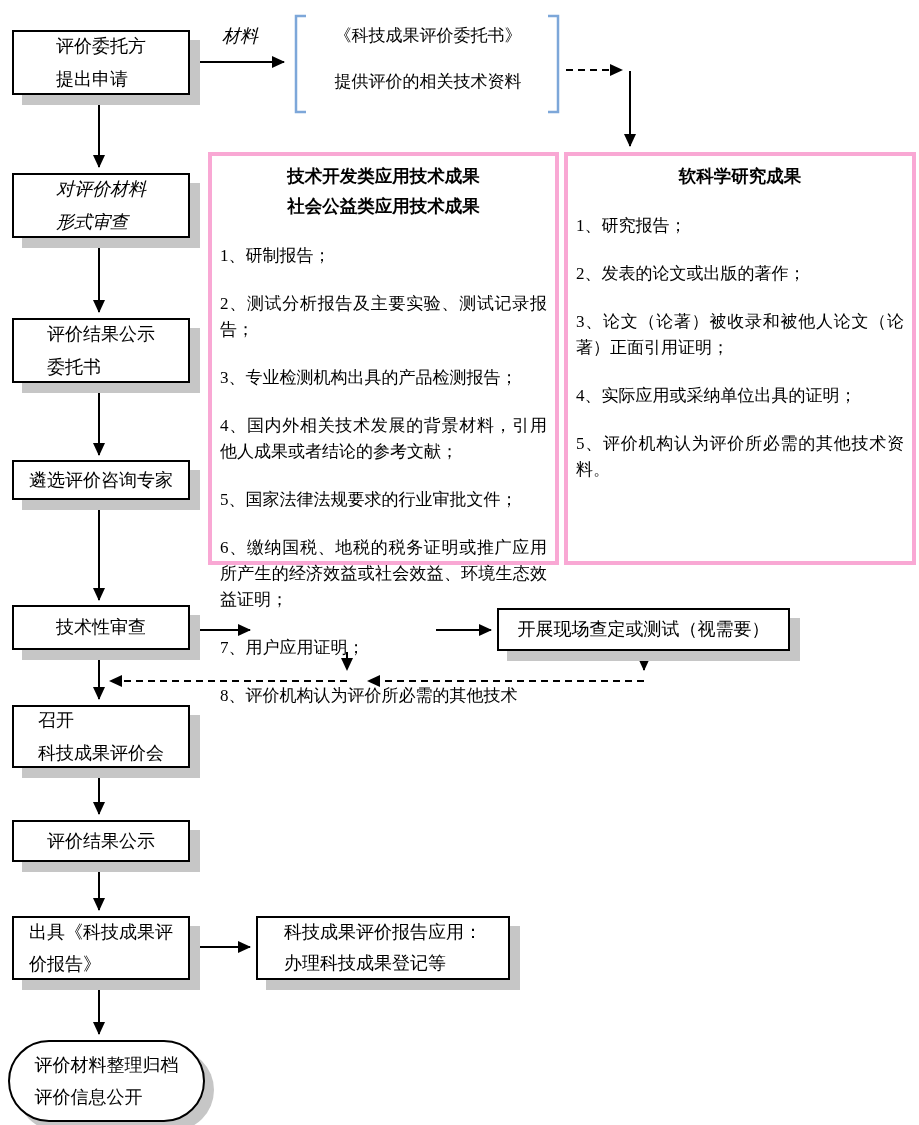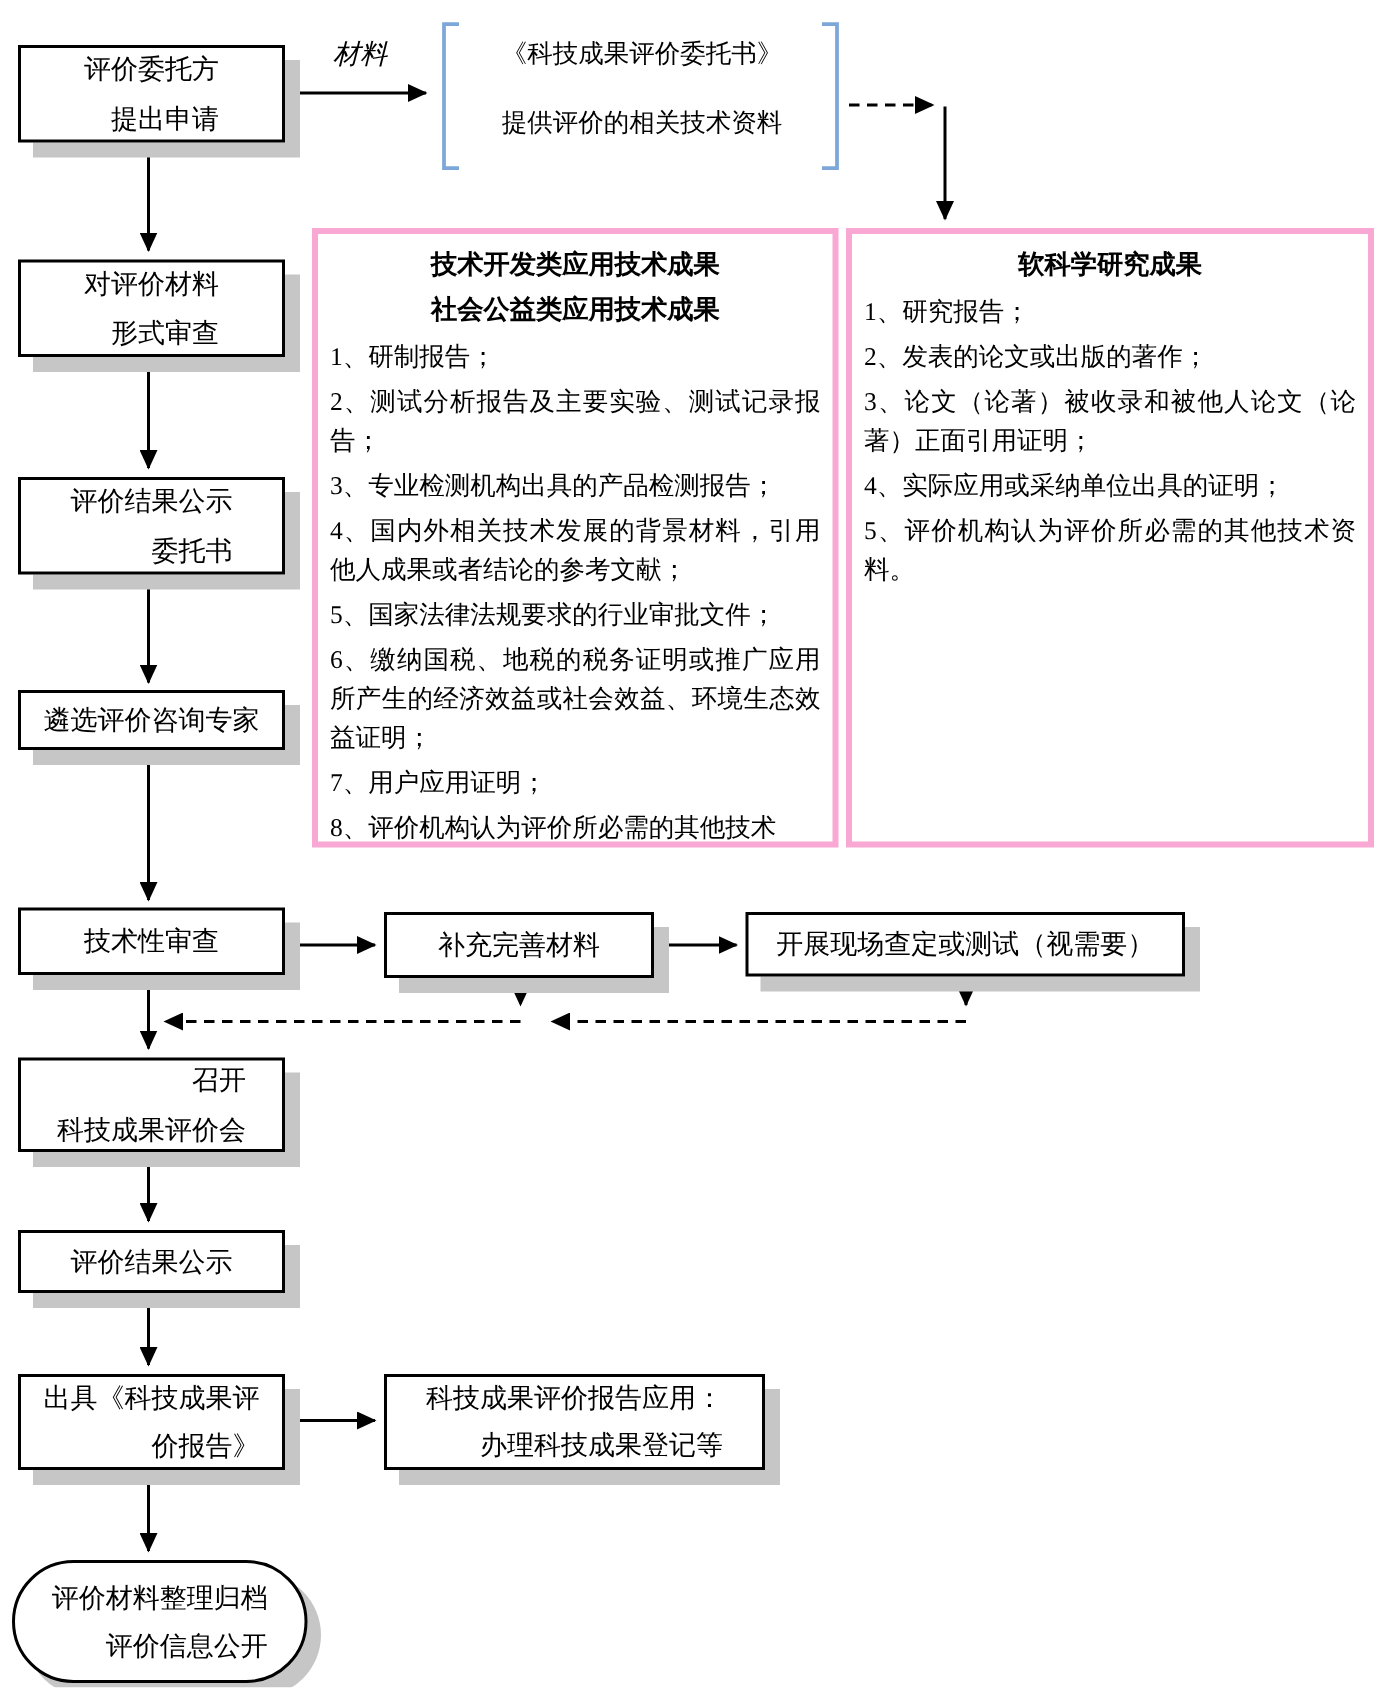--- a/index.html
+++ b/index.html
@@ -7,34 +7,34 @@
     position:relative; width:919px; height:1125px; background:#ffffff;
     font-family:"Liberation Serif","DejaVu Serif",serif; color:#000;
     overflow:hidden;
   }
   svg.connectors { position:absolute; left:0; top:0; width:919px; height:1125px; }
   .node {
     position:absolute; box-sizing:border-box;
     border:2px solid #000; background:#fff;
     box-shadow:10px 10px 0 #c6c6c6;
     display:flex; align-items:center; justify-content:center;
-    text-align:right; white-space:pre-line;
+    text-align:left; white-space:pre-line;
     font-size:18px; line-height:1.8;
   }
   .node.rounded { border-radius:42px; box-shadow:9px 9px 0 #c6c6c6; }
   .bigbox {
     position:absolute; box-sizing:border-box;
     border:4px solid #f9a8d4; background:#fff;
     padding:5px 8px 4px 8px; font-size:17px;
   }
   .bigbox .title {
     font-weight:bold; text-align:center; white-space:pre-line;
     font-size:17.5px; line-height:1.72; margin-bottom:2px;
   }
-  .bigbox .li { text-align:justify; line-height:1.53; margin-top:4px; }
+  .bigbox .li { text-align:justify; line-height:1.53; margin-top:22px; }
   .floating-label { position:absolute; font-size:18px; }
   .bracket-text {
     position:absolute; left:300px; top:24px; width:256px;
     text-align:center; font-size:17px;
   }
   .bracket-text .bline { display:block; }
   .bracket-text .bline + .bline { margin-top:23px; }
 </style>
 </head>
 <body>
@@ -80,35 +80,34 @@
 
   <div class="floating-label" style="left:222px; top:24px;font-style:italic;">材料</div>
 
   <div class="bracket-text">
     <span class="bline">《科技成果评价委托书》</span>
     <span class="bline">提供评价的相关技术资料</span>
   </div>
 
   <div class="node" style="left:12px; top:30px;  width:178px; height:65px;">评价委托方
 提出申请</div>
-  <div class="node" style="left:12px; top:173px; width:178px; height:65px;">对评价材料
+  <div class="node" style="left:12px; top:173px; width:178px; height:65px;font-style:italic;">对评价材料
 形式审查</div>
   <div class="node" style="left:12px; top:318px; width:178px; height:65px;">评价结果公示
 委托书</div>
   <div class="node" style="left:12px; top:460px; width:178px; height:40px;">遴选评价咨询专家</div>
   <div class="node" style="left:12px; top:605px; width:178px; height:45px;">技术性审查</div>
   <div class="node" style="left:12px; top:705px; width:178px; height:63px;">召开
 科技成果评价会</div>
   <div class="node" style="left:12px; top:820px; width:178px; height:42px;">评价结果公示</div>
   <div class="node" style="left:12px; top:916px; width:178px; height:64px;">出具《科技成果评
 价报告》</div>
   <div class="node rounded" style="left:8px; top:1040px; width:197px; height:82px;">评价材料整理归档
 评价信息公开</div>
 
-  <div class="node" style="left:256px; top:608px; width:180px; height:44px;">补充完善材料</div>
   <div class="node" style="left:497px; top:608px; width:293px; height:43px;">开展现场查定或测试（视需要）</div>
 
   <div class="node" style="left:256px; top:916px; width:254px; height:64px; line-height:1.7;">科技成果评价报告应用：
 办理科技成果登记等</div>
 
   <div class="bigbox" style="left:208px; top:152px; width:351px; height:413px;">
     <div class="title">技术开发类应用技术成果
 社会公益类应用技术成果</div>
     <div class="li">1、研制报告；</div>
     <div class="li">2、测试分析报告及主要实验、测试记录报告；</div>

